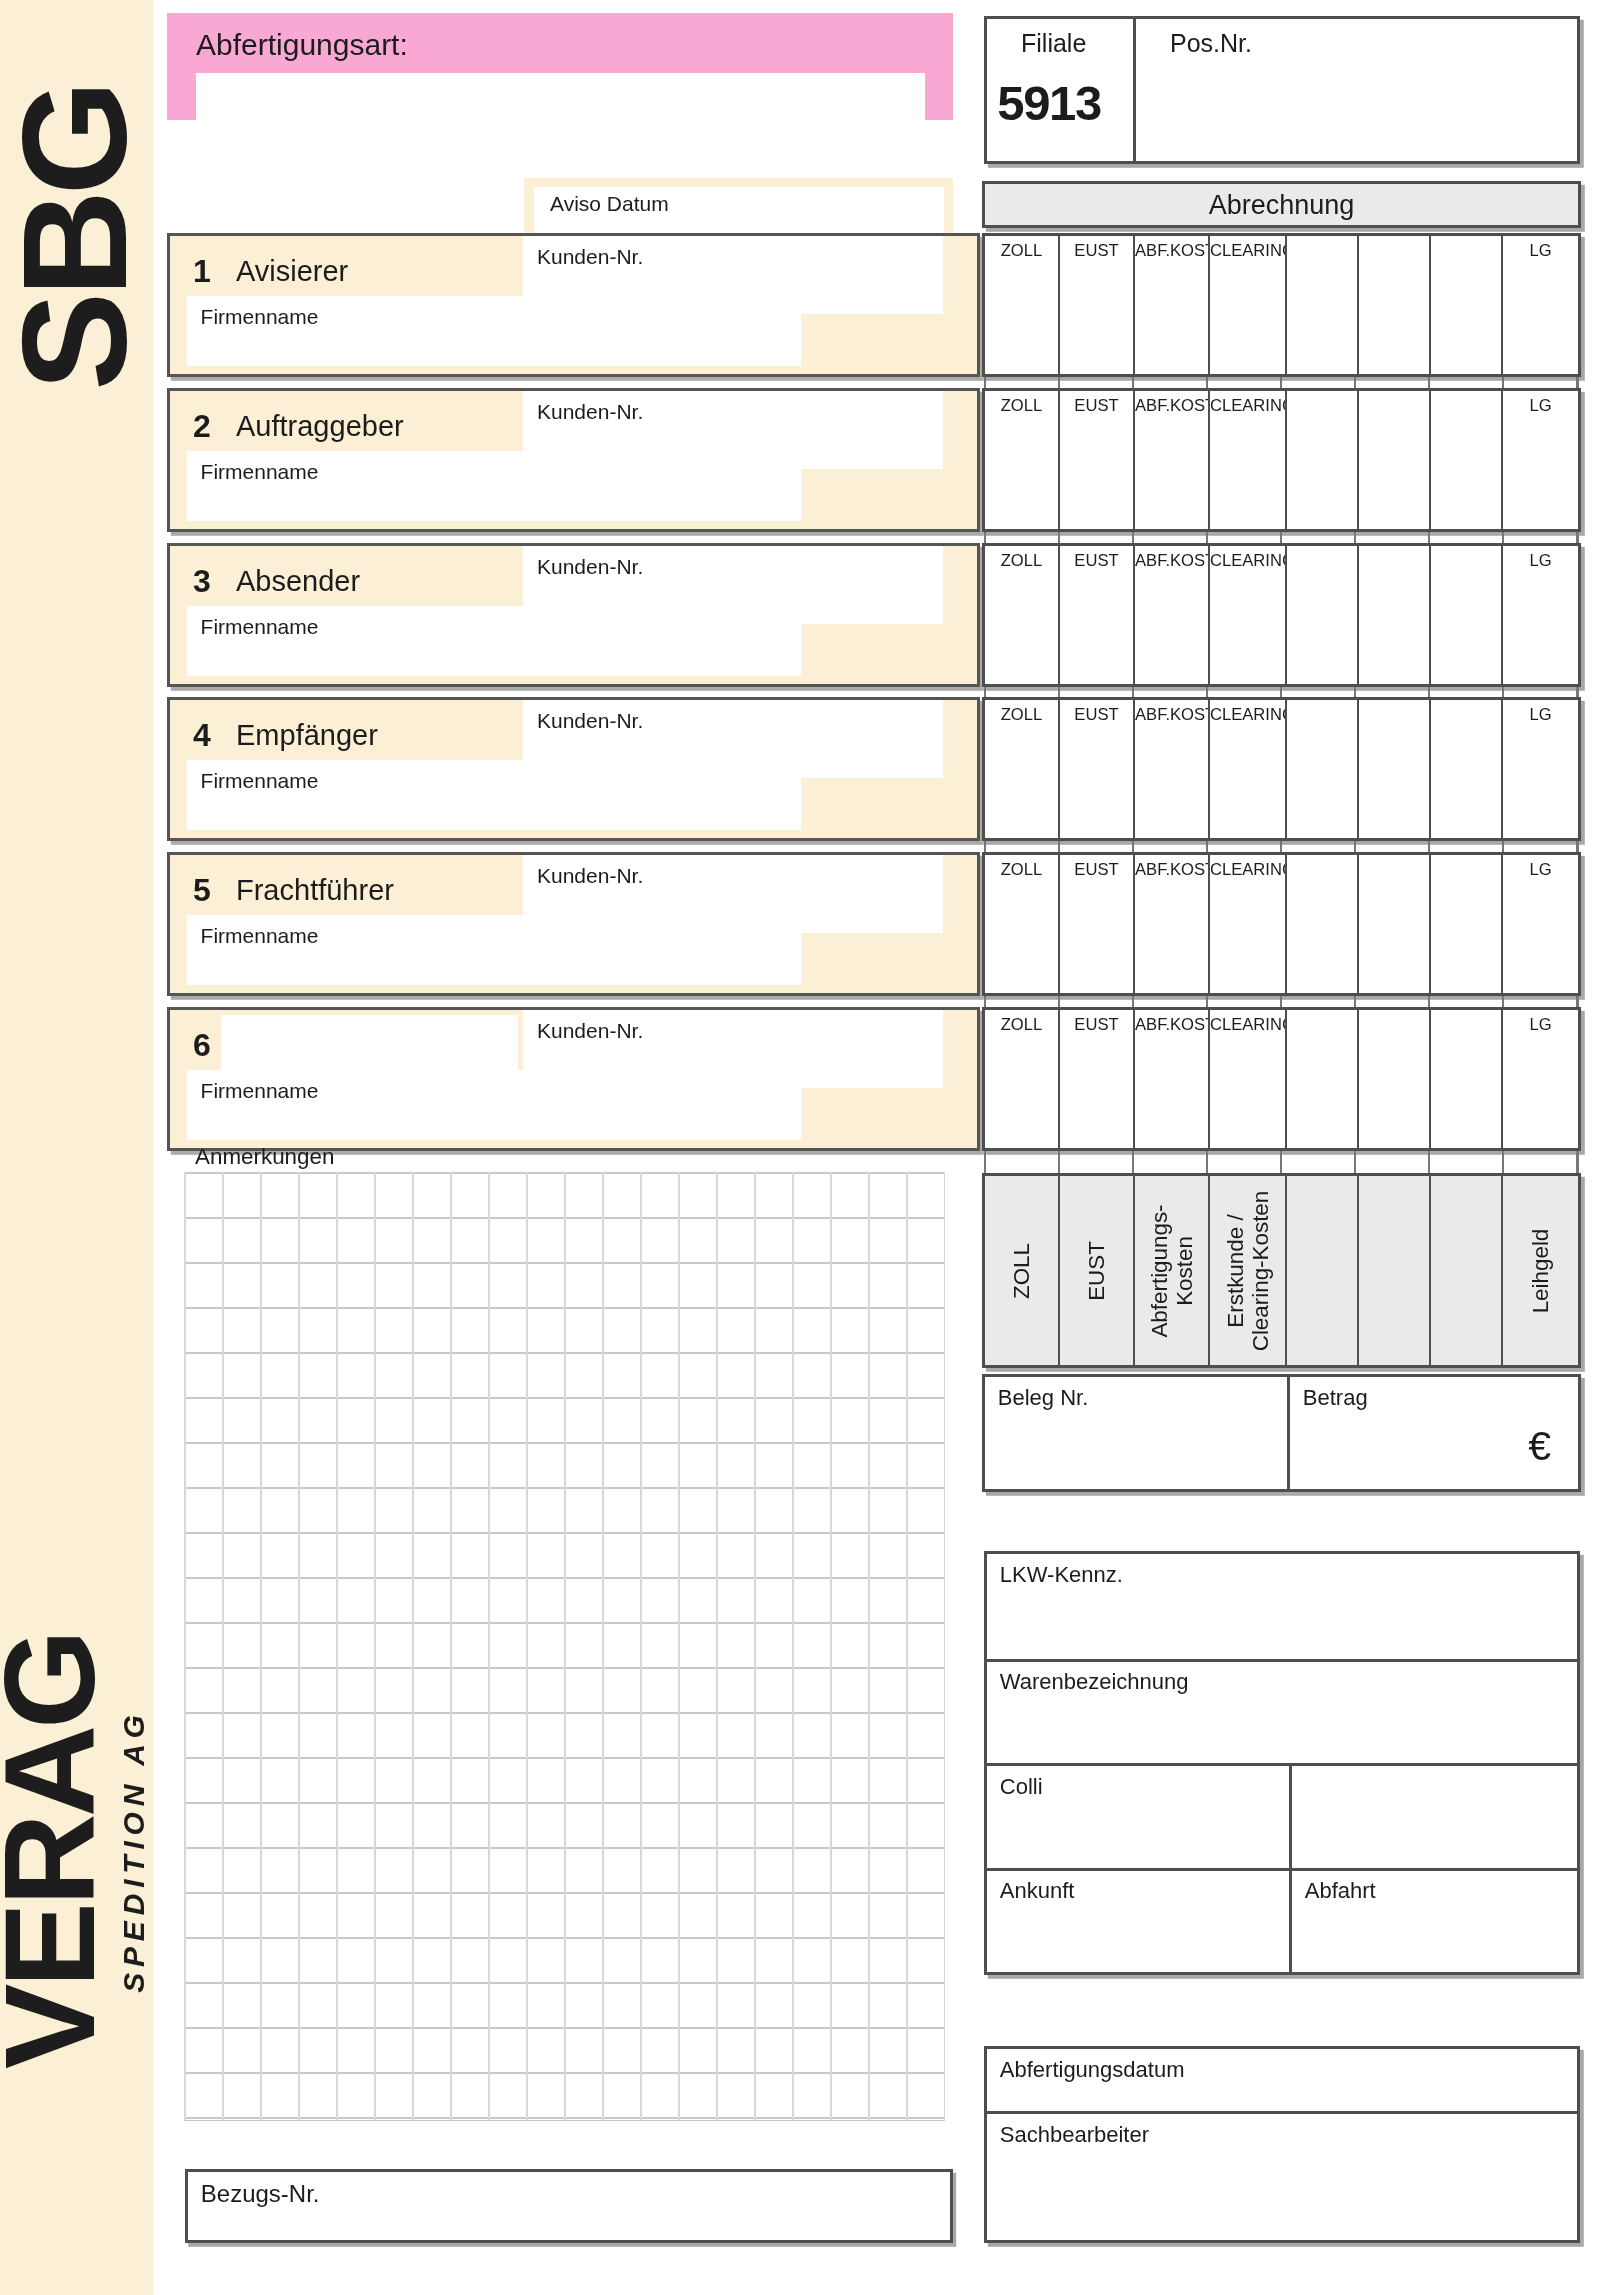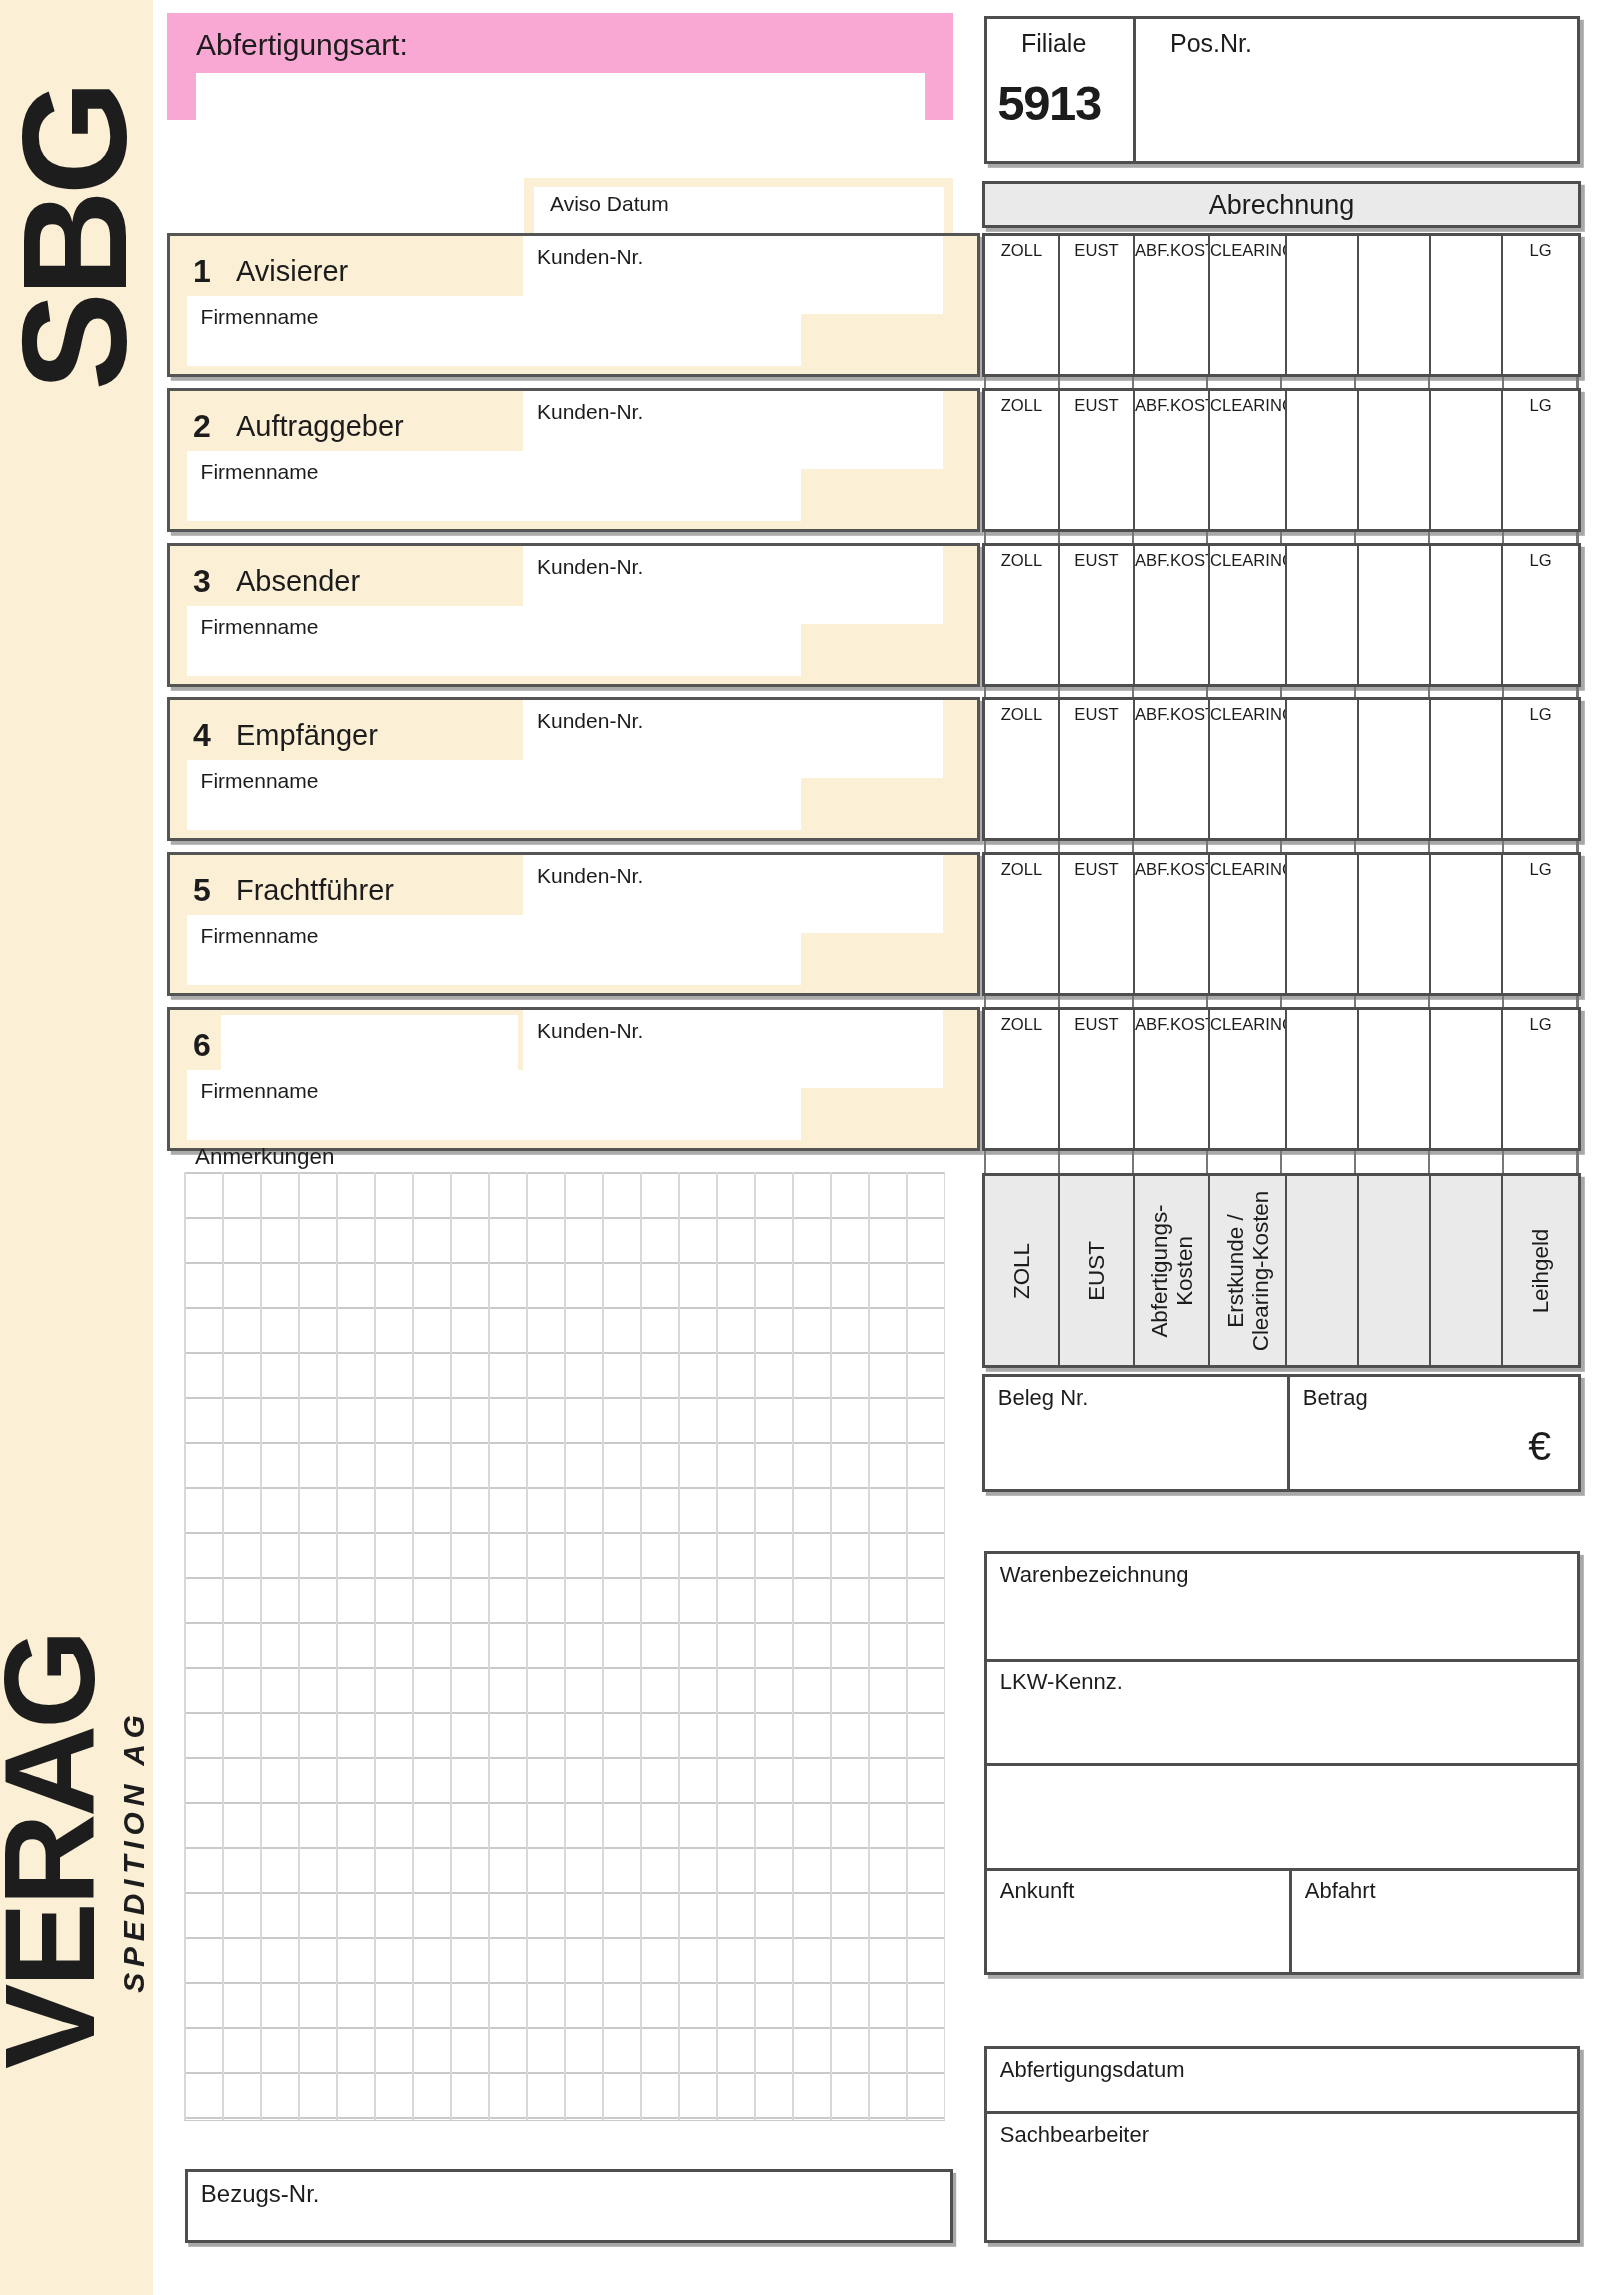--- a/index.html
+++ b/index.html
@@ -304,26 +304,29 @@
       <span class="box-label">Beleg Nr.</span>
     </div>
     <div class="betrag-cell">
       <span class="box-label">Betrag</span>
       <span class="euro">€</span>
     </div>
   </div>
 
   <div class="lkwbox">
     <div class="lkw-row">
+      <span class="box-label">LKW-Kennz.</span>
+    </div>
+    <div class="lkw-row">
       <span class="box-label">Warenbezeichnung</span>
     </div>
-    <div class="lkw-row">
-      <span class="box-label">LKW-Kennz.</span>
-    </div>
     <div class="lkw-row split">
+      <div class="half">
+        <span class="box-label">Colli</span>
+      </div>
     </div>
     <div class="lkw-row split">
       <div class="half">
         <span class="box-label">Ankunft</span>
       </div>
       <div class="half2">
         <span class="box-label">Abfahrt</span>
       </div>
     </div>
   </div>

